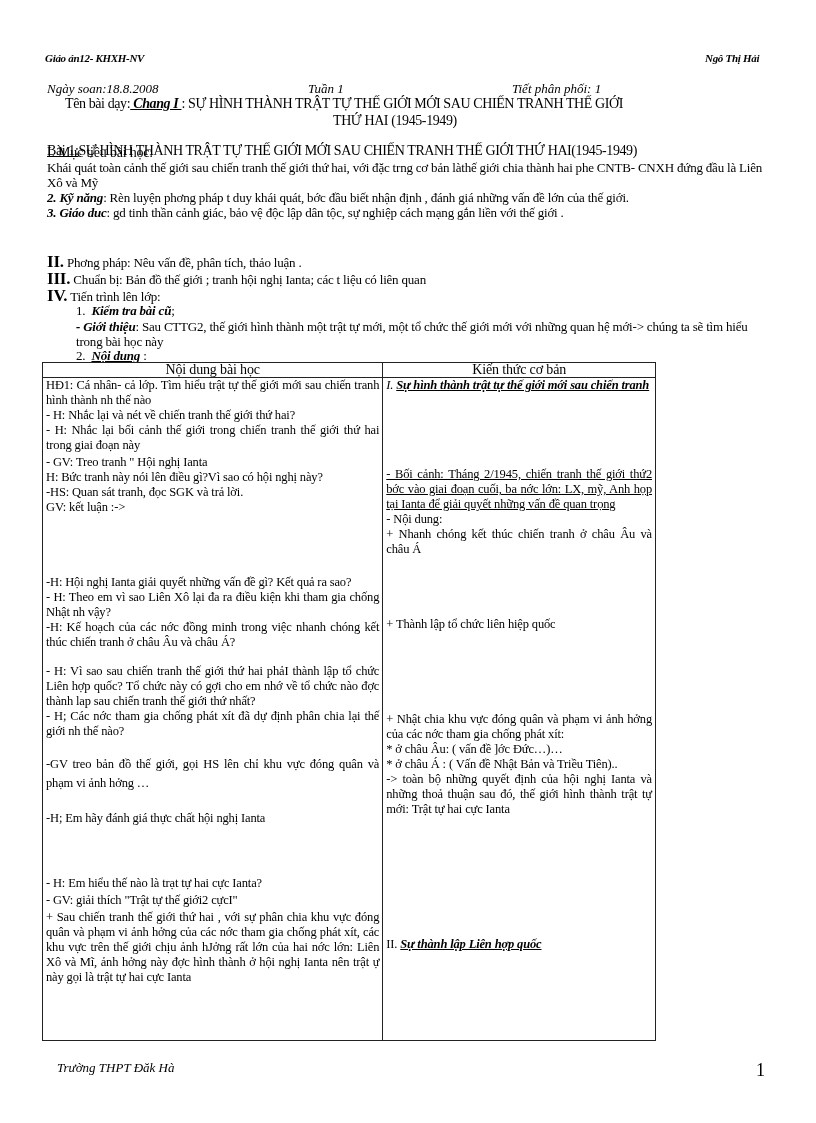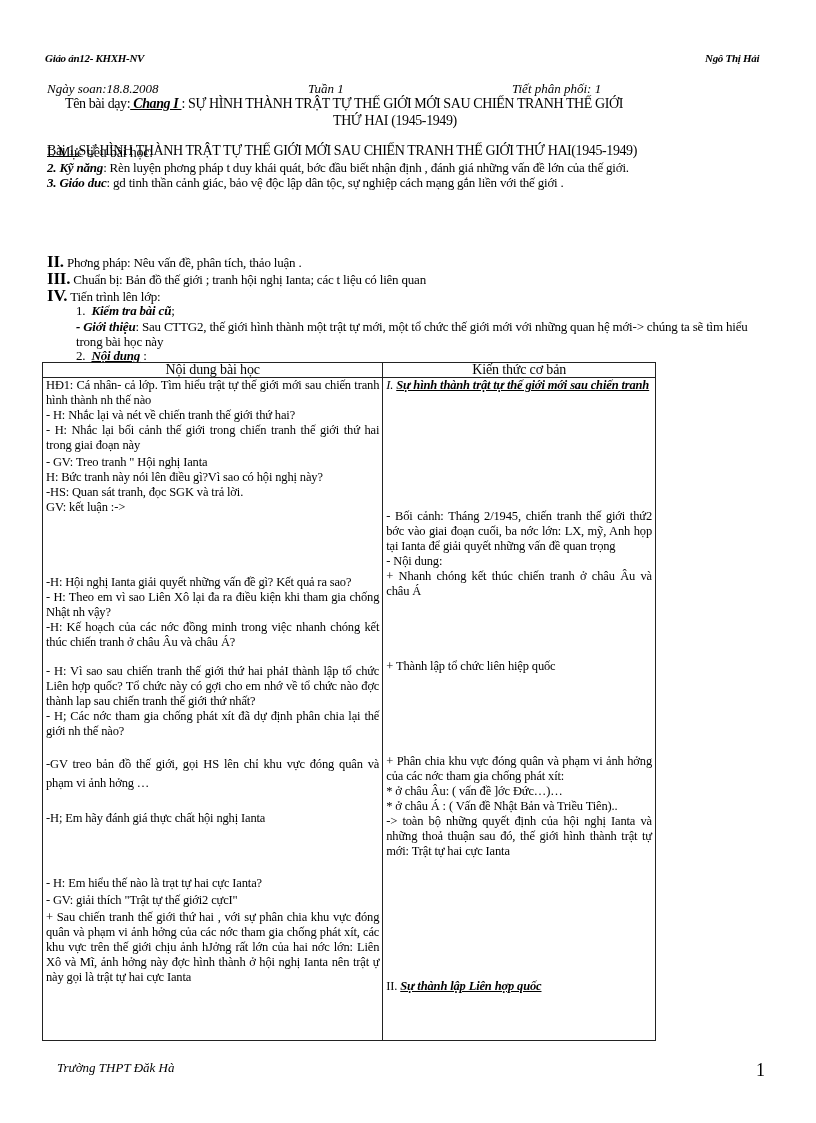--- a/index.html
+++ b/index.html
@@ -41,20 +41,21 @@
   <span>Tên bài dạy:</span><span class="b i u"> Chang   I </span><span>: SỰ HÌNH THÀNH TRẬT TỰ THẾ GIỚI MỚI SAU CHIẾN TRANH THẾ GIỚI</span>
 </div>
 <div class="abs title" style="left:333px; top:113px;">THỨ HAI (1945-1949)</div>
 
 <div class="abs title" style="left:47px; top:143px;font-family:Liberation Serif, serif;">
   <span class="u">Bài 1:</span><span>SỰ HÌNH THÀNH TRẬT TỰ THẾ GIỚI MỚI SAU CHIẾN TRANH THẾ GIỚI THỨ HAI(1945-1949)</span>
 </div>
 
 <div class="abs sec" style="left:47px; top:145px; width:728px; white-space:normal;">
   <div style="font-size:14px;">I. Mục tiêu bài học:</div>
+  <div> Khái quát toàn cảnh thế giới sau chiến tranh thế giới thứ hai, với đặc trng   cơ bản làthế giới chia thành hai phe CNTB- CNXH đứng đầu là Liên Xô và Mỹ</div>
   <div><span class="b i">2. Kỹ năng</span><span>: Rèn luyện phơng   pháp t   duy  khái quát, bớc   đầu biết nhận định , đánh giá những vấn đề lớn của thế giới.</span></div>
   <div><span class="b i">3. Giáo duc</span><span>: gd tinh thần cảnh giác, bảo vệ độc lập dân tộc, sự nghiệp cách mạng gắn liền với thế giới .</span></div>
 </div>
 
 <div class="abs sec" style="left:47px; top:254px;"><span class="bigroman">II.</span><span> Phơng   pháp: Nêu vấn đề, phân tích, thảo luận .</span></div>
 <div class="abs sec" style="left:47px; top:271px;"><span class="bigroman">III.</span><span> Chuẩn bị: Bản đồ thế giới ; tranh hội nghị Ianta; các t   liệu có liên quan</span></div>
 <div class="abs sec" style="left:47px; top:288px;"><span class="bigroman">IV.</span><span> Tiến trình lên lớp:</span></div>
 <div class="abs sec" style="left:76px; top:303px;"><span>1.</span>&nbsp;&nbsp;<span class="b i">Kiểm tra bài cũ</span><span>;</span></div>
 <div class="abs sec" style="left:76px; top:319px; width:700px; white-space:normal;"><span class="b i">- Giới thiệu</span><span>: Sau CTTG2, thế giới hình thành một trật tự mới, một tổ chức thế giới mới với những quan hệ mới-&gt; chúng ta sẽ tìm hiểu trong bài học này</span></div>
 <div class="abs sec" style="left:76px; top:348px;"><span>2.</span>&nbsp;&nbsp;<span class="b i u">Nội dung</span><span> :</span></div>
@@ -80,25 +81,25 @@
       <span class="blk" style="margin-top:14px;">- H: Vì sao sau chiến tranh thế giới thứ hai phảI thành lập tổ chức Liên hợp quốc? Tổ chức này  có gợi cho em nhớ về tổ chức nào đợc   thành lap sau chiến tranh thế giới thứ nhất?</span>
       <span class="blk">- H; Các nớc   tham gia chống phát xít  đã dự định phân chia lại thế giới nh   thế nào?</span>
       <span class="blk" style="margin-top:16px; line-height:19px;">-GV treo bản đồ thế giới, gọi HS lên chỉ khu vực đóng quân và phạm vi ảnh hởng   …</span>
       <span class="blk" style="margin-top:18px;">-H; Em hãy đánh giá thực chất hội nghị Ianta</span>
       <span class="blk" style="margin-top:50px;">- H: Em hiểu thế nào là trạt tự hai cực Ianta?</span>
       <span class="blk" style="margin-top:2px;">- GV: giải thích "Trật tự thế giới2 cựcI"</span>
       <span class="blk" style="margin-top:2px;">+  Sau chiến tranh thế giới thứ hai , với sự phân chia khu vực đóng quân và phạm vi ảnh hởng   của các nớc   tham gia chống phát xít, các khu vực trên thế giới chịu ảnh hJởng rất lớn của hai nớc   lớn: Liên Xô và Mĩ, ảnh hởng   này đợc   hình thành ở hội nghị Ianta nên trật ự này gọi là trật tự hai cực Ianta</span>
     </td>
     <td class="col-r just">
       <span class="blk i"><span>I. </span><span class="b u">Sự hình thành trật tự thế giới mới sau chiến tranh</span></span>
-      <span class="blk" style="margin-top:116px;">- Bối cảnh: Tháng 2/1945, chiến tranh thế giới thứ2 bớc   vào giai đoạn cuối, ba nớc   lớn: LX, mỹ, Anh họp tại Ianta để giải quyết những vấn đề quan trọng</span>
+      <span class="blk" style="margin-top:74px;text-decoration:underline;">- Bối cảnh: Tháng 2/1945, chiến tranh thế giới thứ2 bớc   vào giai đoạn cuối, ba nớc   lớn: LX, mỹ, Anh họp tại Ianta để giải quyết những vấn đề quan trọng</span>
       <span class="blk">- Nội dung:</span>
       <span class="blk">+ Nhanh chóng kết thúc chiến tranh ở châu Âu và châu Á</span>
       <span class="blk" style="margin-top:60px;">+ Thành lập tổ chức liên hiệp quốc</span>
-      <span class="blk" style="margin-top:80px;">+ Phân chia khu vực đóng quân và phạm vi ảnh hởng   của các nớc   tham gia chống phát xít:</span>
+      <span class="blk" style="margin-top:80px;">+ Nhật chia khu vực đóng quân và phạm vi ảnh hởng   của các nớc   tham gia chống phát xít:</span>
       <span class="blk">* ở châu Âu: ( vấn đề ]ớc Đức…)…</span>
       <span class="blk">* ở châu Á : ( Vấn đề Nhật Bản và Triều Tiên)..</span>
       <span class="blk">-&gt; toàn bộ những quyết định của hội nghị Ianta và những thoả thuận sau đó, thế giới hình thành trật tự mới: Trật tự hai cực Ianta</span>
       <span class="blk" style="margin-top:120px;"><span>II. </span><span class="b i u">Sự thành lập Liên hợp quốc</span></span>
     </td>
   </tr>
 </tbody>
   </table>
 
 <div class="abs foot" style="left:50px; top:1060px;">Trường THPT Đăk Hà</div>

